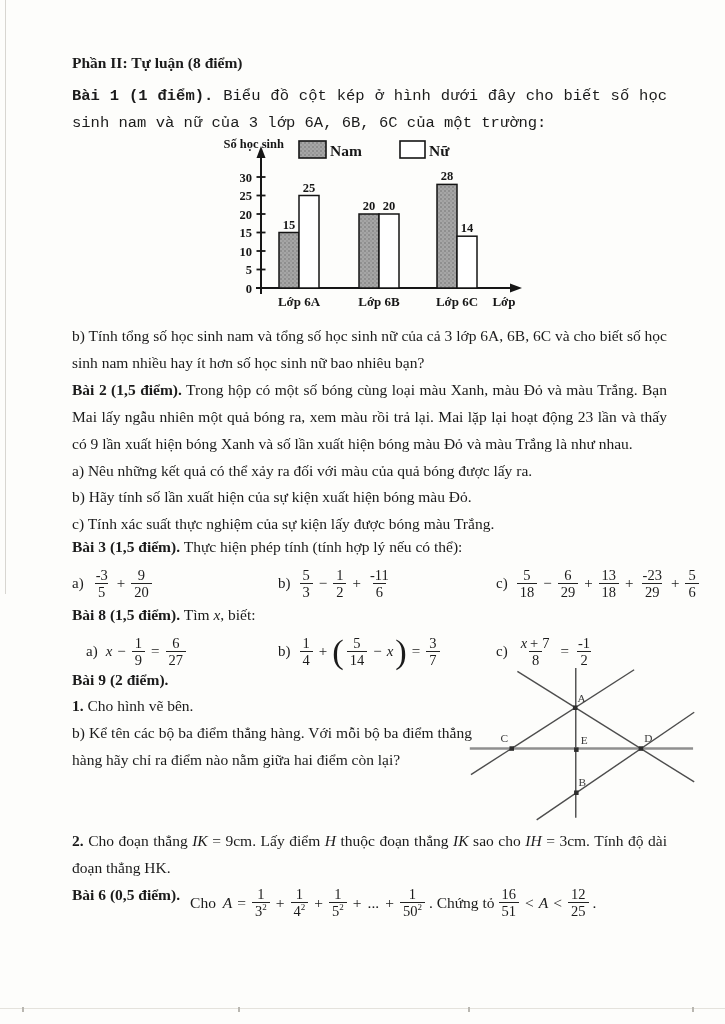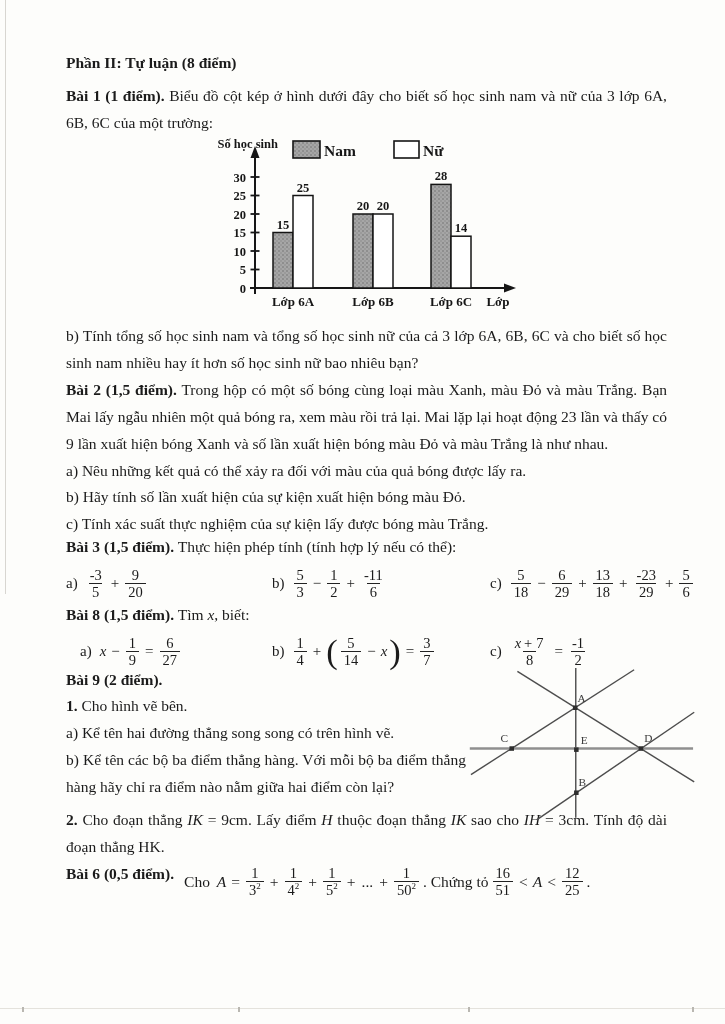--- a/index.html
+++ b/index.html
@@ -1,21 +1,21 @@
 <!DOCTYPE html>
 <html><head>
 <meta charset="utf-8">
 <style>
   html,body{margin:0;padding:0;background:#f6f5f2;}
   .page{position:relative;width:725px;height:1024px;background:#fdfdfb;overflow:hidden;
         font-family:"Liberation Serif","DejaVu Serif",serif;color:#1b1b1b;}
   .scan-left{position:absolute;left:5px;top:0;width:1px;height:58%;background:#d8d6d1;}
   .scan-bottom{position:absolute;left:0;right:0;bottom:15px;height:1px;background:#e4e2dc;}
   .scan-tick{position:absolute;bottom:12px;width:2px;height:5px;background:#b9b7b1;}
-  .content{position:absolute;left:66px;right:58px;top:50px;}
+  .content{position:absolute;left:72px;right:58px;top:50px;}
   p{margin:0;font-size:15.5px;line-height:1.73;text-align:justify;}
   .bh{font-weight:bold;}
   .it{font-style:italic;}
   .title{font-weight:bold;}
   .chart-wrap{margin:2px 0 0 124px;}
   .qline{margin-top:3px;}
   .math-row{display:grid;grid-template-columns:206px 218px 1fr;align-items:center;margin:6px 0 2px;}
   .math-item{display:flex;align-items:center;font-size:15px;}
   .indent14{padding-left:14px;}
   .mlabel{margin-right:7px;}
@@ -39,21 +39,21 @@
 </head>
 <body>
 
 <div class="page">
   <div class="scan-left"></div>
 
   <div class="content">
 
     <p class="title">Phần II: Tự luận (8 điểm)</p>
 
-    <p style="margin-top:6px;"><span class="bh">Bài 1 (1 điểm).</span><span> Biểu đồ cột kép ở hình dưới đây cho biết số học sinh nam và nữ của 3 lớp 6A, 6B, 6C của một trường:</span></p>
+    <p style="margin-top:6px;font-family:Liberation Mono, monospace;"><span class="bh">Bài 1 (1 điểm).</span><span> Biểu đồ cột kép ở hình dưới đây cho biết số học sinh nam và nữ của 3 lớp 6A, 6B, 6C của một trường:</span></p>
 
     <div class="chart-wrap">
       <svg id="chart-svg" width="340" height="181" viewBox="0 0 340 181">
           <defs>
             <pattern id="dotfill" width="4" height="4" patternUnits="userSpaceOnUse">
               <rect x="0" y="0" width="4" height="4" fill="#a6a6a6"></rect>
               <circle cx="1" cy="1" r="0.8" fill="#707070"></circle>
               <circle cx="3" cy="3" r="0.8" fill="#8c8c8c"></circle>
             </pattern>
           </defs>
@@ -222,21 +222,20 @@
             <span class="den">2</span>
           </span>
         </span>
     </div>
 
     <p class="bh" style="margin-top:-4px;">Bài 9 (2 điểm).</p>
 
     <div class="p5row">
       <div class="p5text">
         <p><span class="bh">1.</span><span> Cho hình vẽ bên.</span></p>
-        <p>a) Kể tên hai đường thẳng song song có trên hình vẽ.</p>
         <p>b) Kể tên các bộ ba điểm thẳng hàng. Với mỗi bộ ba điểm thẳng hàng hãy chỉ ra điểm nào nằm giữa hai điểm còn lại?</p>
       </div>
       <div class="fig">
         <svg id="figure-svg" width="262" height="170" viewBox="6 10 226 150">
             <line x1="113.5" y1="18" x2="113.5" y2="150" stroke="#4d4d4d" stroke-width="1.25"></line>
             <line x1="20" y1="89" x2="217" y2="89" stroke="#8f8f8f" stroke-width="2.2"></line>
             <line x1="21" y1="112" x2="165" y2="19.5" stroke="#4d4d4d" stroke-width="1.25"></line>
             <line x1="62" y1="21" x2="218" y2="118.5" stroke="#4d4d4d" stroke-width="1.25"></line>
             <line x1="79" y1="152" x2="218" y2="57" stroke="#4d4d4d" stroke-width="1.25"></line>
             <rect x="111" y="51" width="4" height="4" fill="#2e2e2e"></rect>
@@ -246,21 +245,21 @@
             <rect x="55" y="87" width="4" height="4" fill="#2e2e2e"></rect>
             <text x="47" y="83" style="font-family:&quot;Liberation Serif&quot;,&quot;DejaVu Serif&quot;,serif;font-size:10px;fill:#3a3a3a;">C</text>
             <rect x="169" y="87" width="4" height="4" fill="#2e2e2e"></rect>
             <text x="174" y="83" style="font-family:&quot;Liberation Serif&quot;,&quot;DejaVu Serif&quot;,serif;font-size:10px;fill:#3a3a3a;">D</text>
             <rect x="112" y="88" width="4" height="4" fill="#2e2e2e"></rect>
             <text x="118" y="85" style="font-family:&quot;Liberation Serif&quot;,&quot;DejaVu Serif&quot;,serif;font-size:10px;fill:#3a3a3a;">E</text>
           </svg>
       </div>
     </div>
 
-    <p style="margin-top:2px;"><span class="bh">2.</span><span> Cho đoạn thẳng </span><span class="it">IK</span><span> = 9cm. Lấy điểm </span><span class="it">H</span><span> thuộc đoạn thẳng </span><span class="it">IK</span><span> sao cho </span><span class="it">IH</span><span> = 3cm. Tính độ dài đoạn thẳng HK.</span></p>
+    <p style="margin-top:23px;"><span class="bh">2.</span><span> Cho đoạn thẳng </span><span class="it">IK</span><span> = 9cm. Lấy điểm </span><span class="it">H</span><span> thuộc đoạn thẳng </span><span class="it">IK</span><span> sao cho </span><span class="it">IH</span><span> = 3cm. Tính độ dài đoạn thẳng HK.</span></p>
 
     <div class="b6line">
       <span class="bh">Bài 6 (0,5 điểm).</span>
       <span class="mathflex">
           <span class="txt">Cho </span>
           <span class="var">A</span>
           <span class="op">=</span>
           <span class="frac">
             <span class="num">1</span>
             <span class="den">3<sup>2</sup></span>

